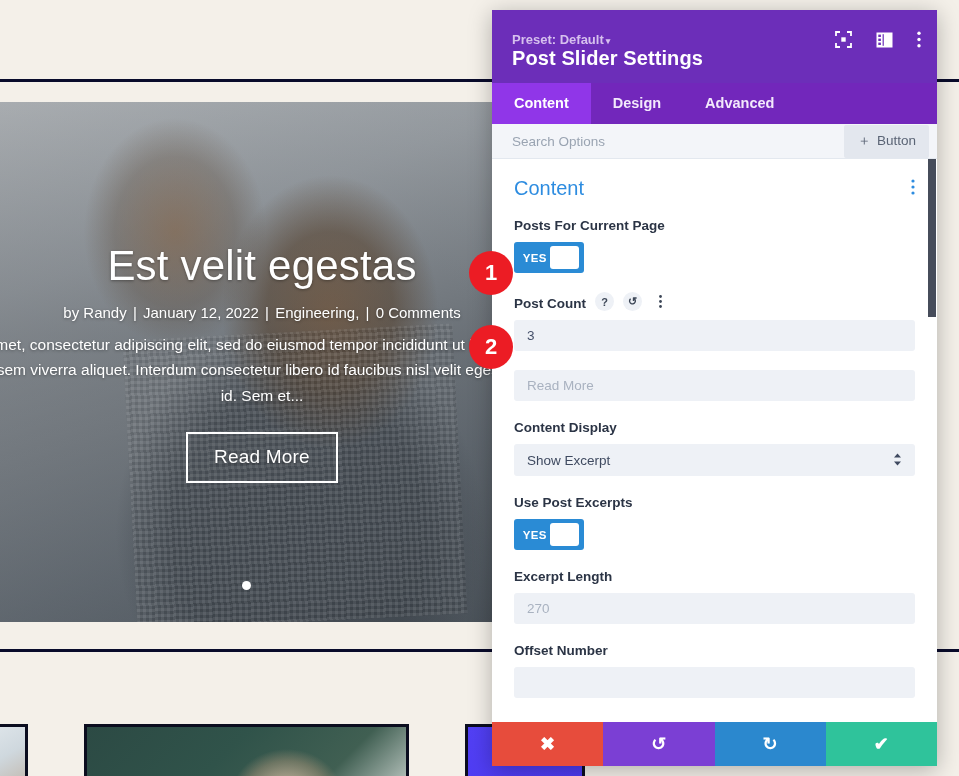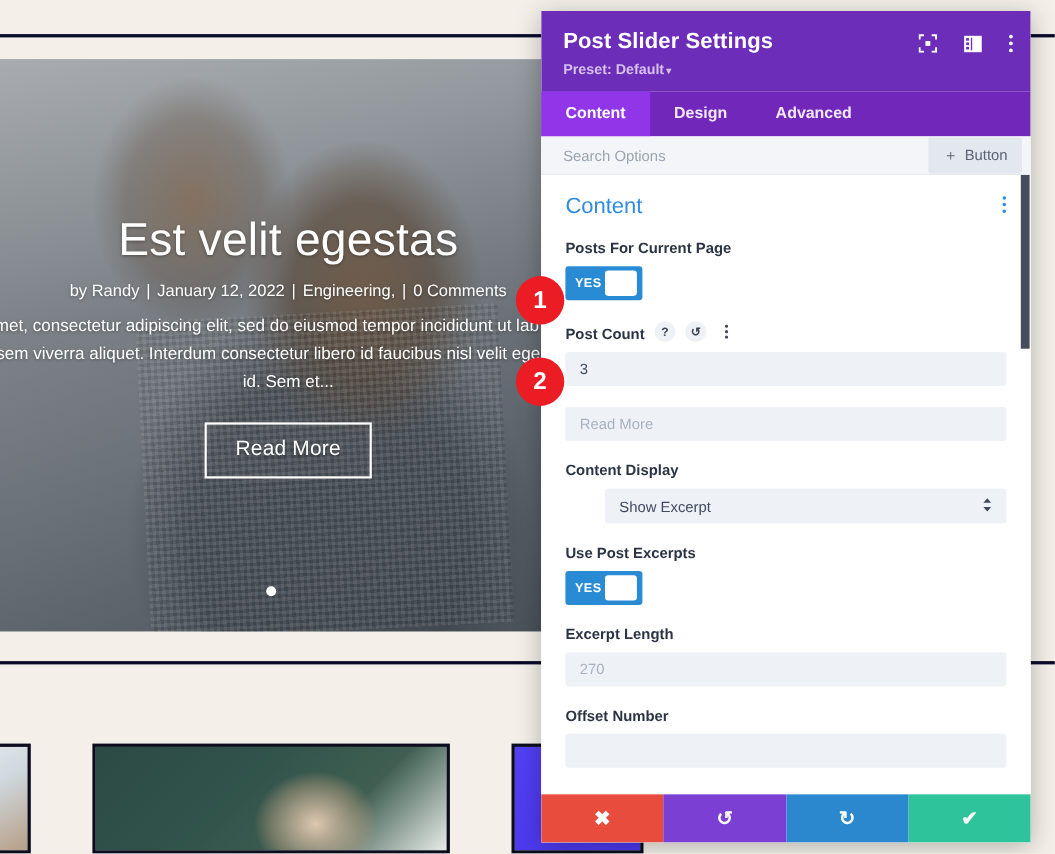--- a/index.html
+++ b/index.html
@@ -8,20 +8,21 @@
     overflow: hidden;
     font-family: "Liberation Sans", sans-serif;
     background: #f4f0e9;
   }
   #root { position: relative; width: 959px; height: 776px; }
 
   
   #page-bg {
     position: absolute; inset: 0;
     background: #f4f0e9;
+    margin-top: 48px;
   }
   .rule-line {
     position: absolute; left: 0; width: 959px; height: 3px;
     background: #090b2b;
   }
   #rule-top { top: 31px; }
   #rule-bottom { top: 601px; }
 
   
   #hero {
@@ -185,21 +186,21 @@
   }
   .mini-btn.plain { background: transparent; }
 
   .text-input {
     width: 100%; height: 31px; border: none; border-radius: 3px;
     background: #eef1f6; font-family: "Liberation Sans", sans-serif;
     font-size: 13.5px; color: #45506a; padding: 0 13px; outline: none;
   }
   .text-input::placeholder { color: #a9b2c0; }
 
-  .select-wrap { position: relative; margin-left: 36px; }
+  .select-wrap { position: relative; }
   .select-box {
     width: 100%; height: 32px; border-radius: 3px; background: #eef1f6;
     font-size: 13.5px; color: #3f4a60; padding: 0 13px;
     display: flex; align-items: center;
   }
   .select-arrows {
     position: absolute; right: 13px; top: 50%; transform: translateY(-50%);
     color: #3f4a60; font-size: 10px; line-height: 8px; text-align: center;
   }
 
@@ -277,24 +278,24 @@
     <div id="posts-row">
       <div class="post-thumb" id="thumb-1"></div>
       <div class="post-thumb" id="thumb-2"></div>
       <div class="post-thumb" id="thumb-3"></div>
     </div>
   </div>
 
   <div id="modal">
 
     <div id="modal-header">
-      <div id="modal-title">Post Slider Settings</div>
       <div id="modal-preset">
         <span>Preset: Default</span><span class="caret">▾</span>
       </div>
+      <div id="modal-title">Post Slider Settings</div>
 
       <div id="header-icons">
         <span class="hdr-icon">
           <svg width="17" height="17" viewBox="0 0 17 17">
             <path d="M1 5V1h4M12 1h4v4M16 12v4h-4M5 16H1v-4" stroke="#fff" stroke-width="1.8" fill="none"></path>
             <rect x="6.3" y="6.3" width="4.4" height="4.4" fill="#fff"></rect>
           </svg>
         </span>
         <span class="hdr-icon">
           <svg width="17" height="16" viewBox="0 0 17 16">

